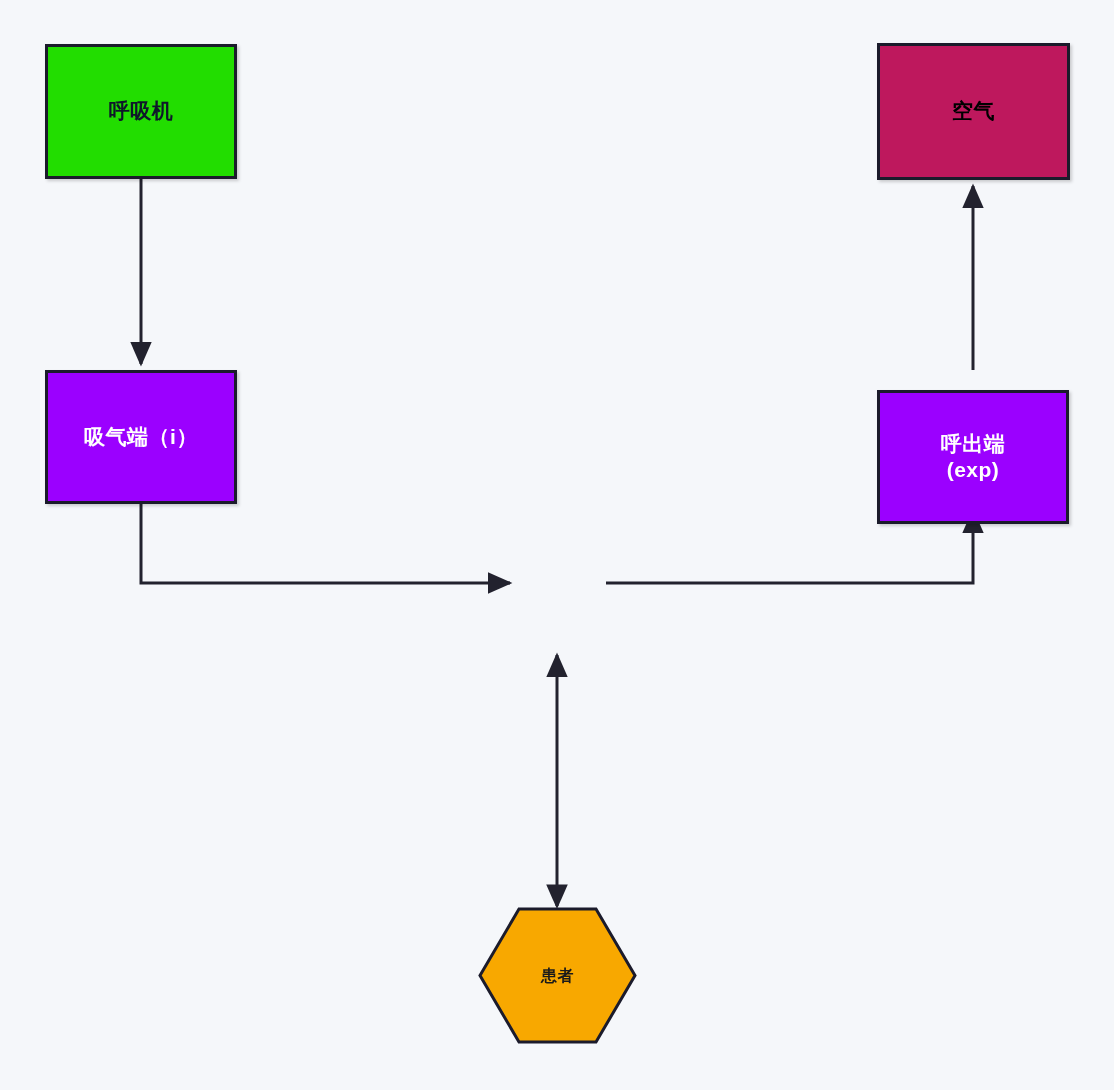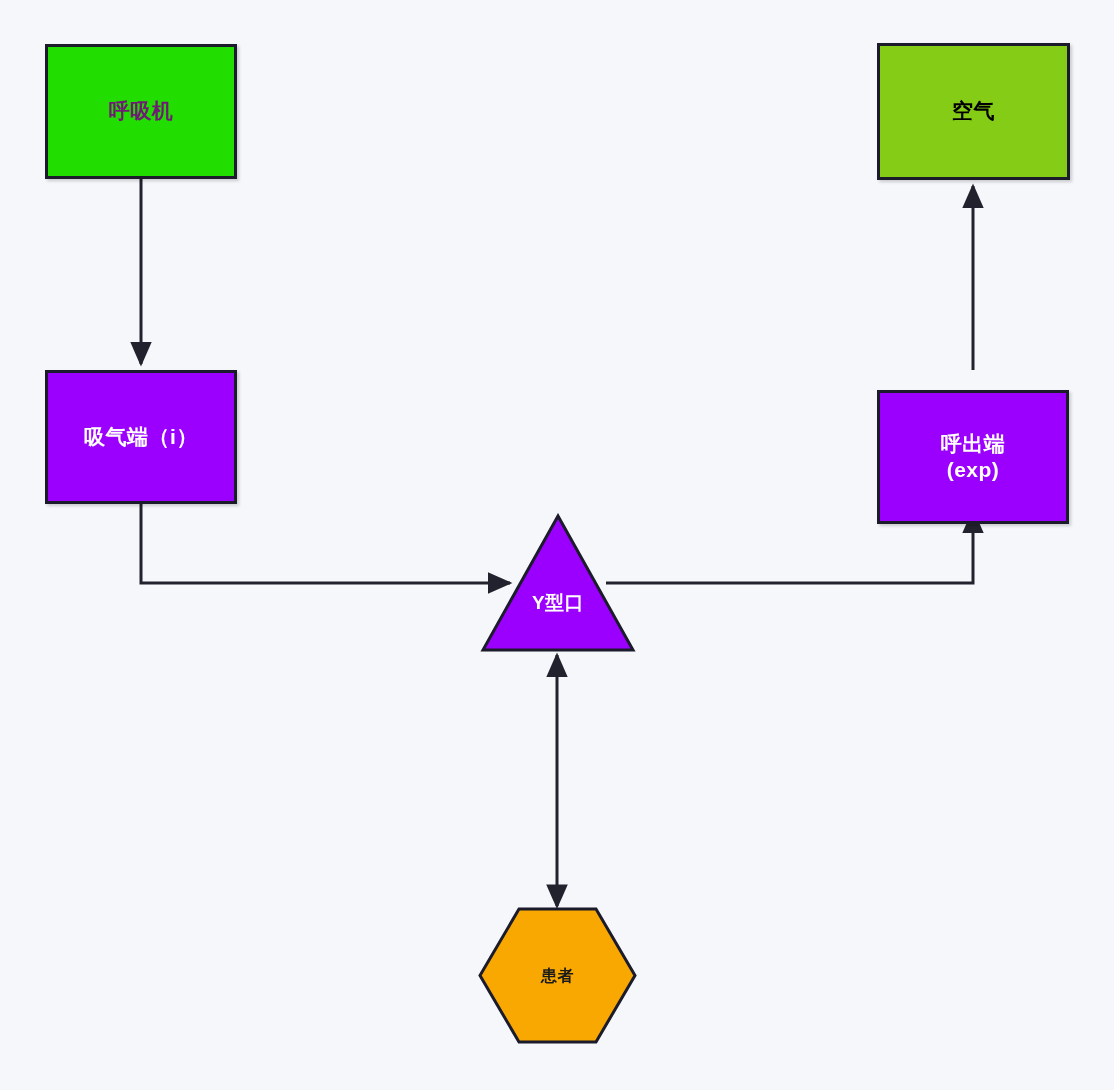--- a/index.html
+++ b/index.html
@@ -45,31 +45,31 @@
   #node-ventilator {
     left: 45px;
     top: 44px;
     width: 192px;
     height: 135px;
     background: #22dd00;
     border: 3px solid #1b1b2b;
     box-shadow: 2px 2px 3px rgba(0,0,0,0.18);
   }
   #node-ventilator .node-label {
-    color: #701a75;
+    color: #0f172a;
     font-size: 21px;
   }
 
   
   #node-air {
     left: 877px;
     top: 43px;
     width: 193px;
     height: 137px;
-    background: #84cc16;
+    background: #be185d;
     border: 3px solid #1b1b2b;
     box-shadow: 2px 2px 3px rgba(0,0,0,0.18);
   }
   #node-air .node-label {
     color: #000000;
     font-size: 21px;
   }
 
   
   #node-inspiratory {
@@ -178,26 +178,20 @@
 
   <div class="node" id="node-inspiratory">
     <span class="node-label">吸气端（i）</span>
   </div>
 
   <div class="node" id="node-expiratory">
     <span class="node-label">呼出端
 (exp)</span>
   </div>
 
-  <div class="node" id="node-ypiece">
-    <svg class="tri-svg" width="156" height="140" viewBox="0 0 156 140" xmlns="http://www.w3.org/2000/svg">
-      <polygon points="78,3 153,137 3,137" fill="#9b00ff" stroke="#1b1b2b" stroke-width="3" stroke-linejoin="miter"></polygon>
-    </svg>
-    <span class="node-label">Y型口</span>
-  </div>
 
   <div class="node" id="node-patient">
     <svg class="hex-svg" width="161" height="139" viewBox="0 0 161 139" xmlns="http://www.w3.org/2000/svg">
       <polygon points="42,3 119,3 158,69.5 119,136 42,136 3,69.5" fill="#f8a800" stroke="#1b1b2b" stroke-width="3" stroke-linejoin="miter"></polygon>
     </svg>
     <span class="node-label">患者</span>
   </div>
 
 </div>
 

